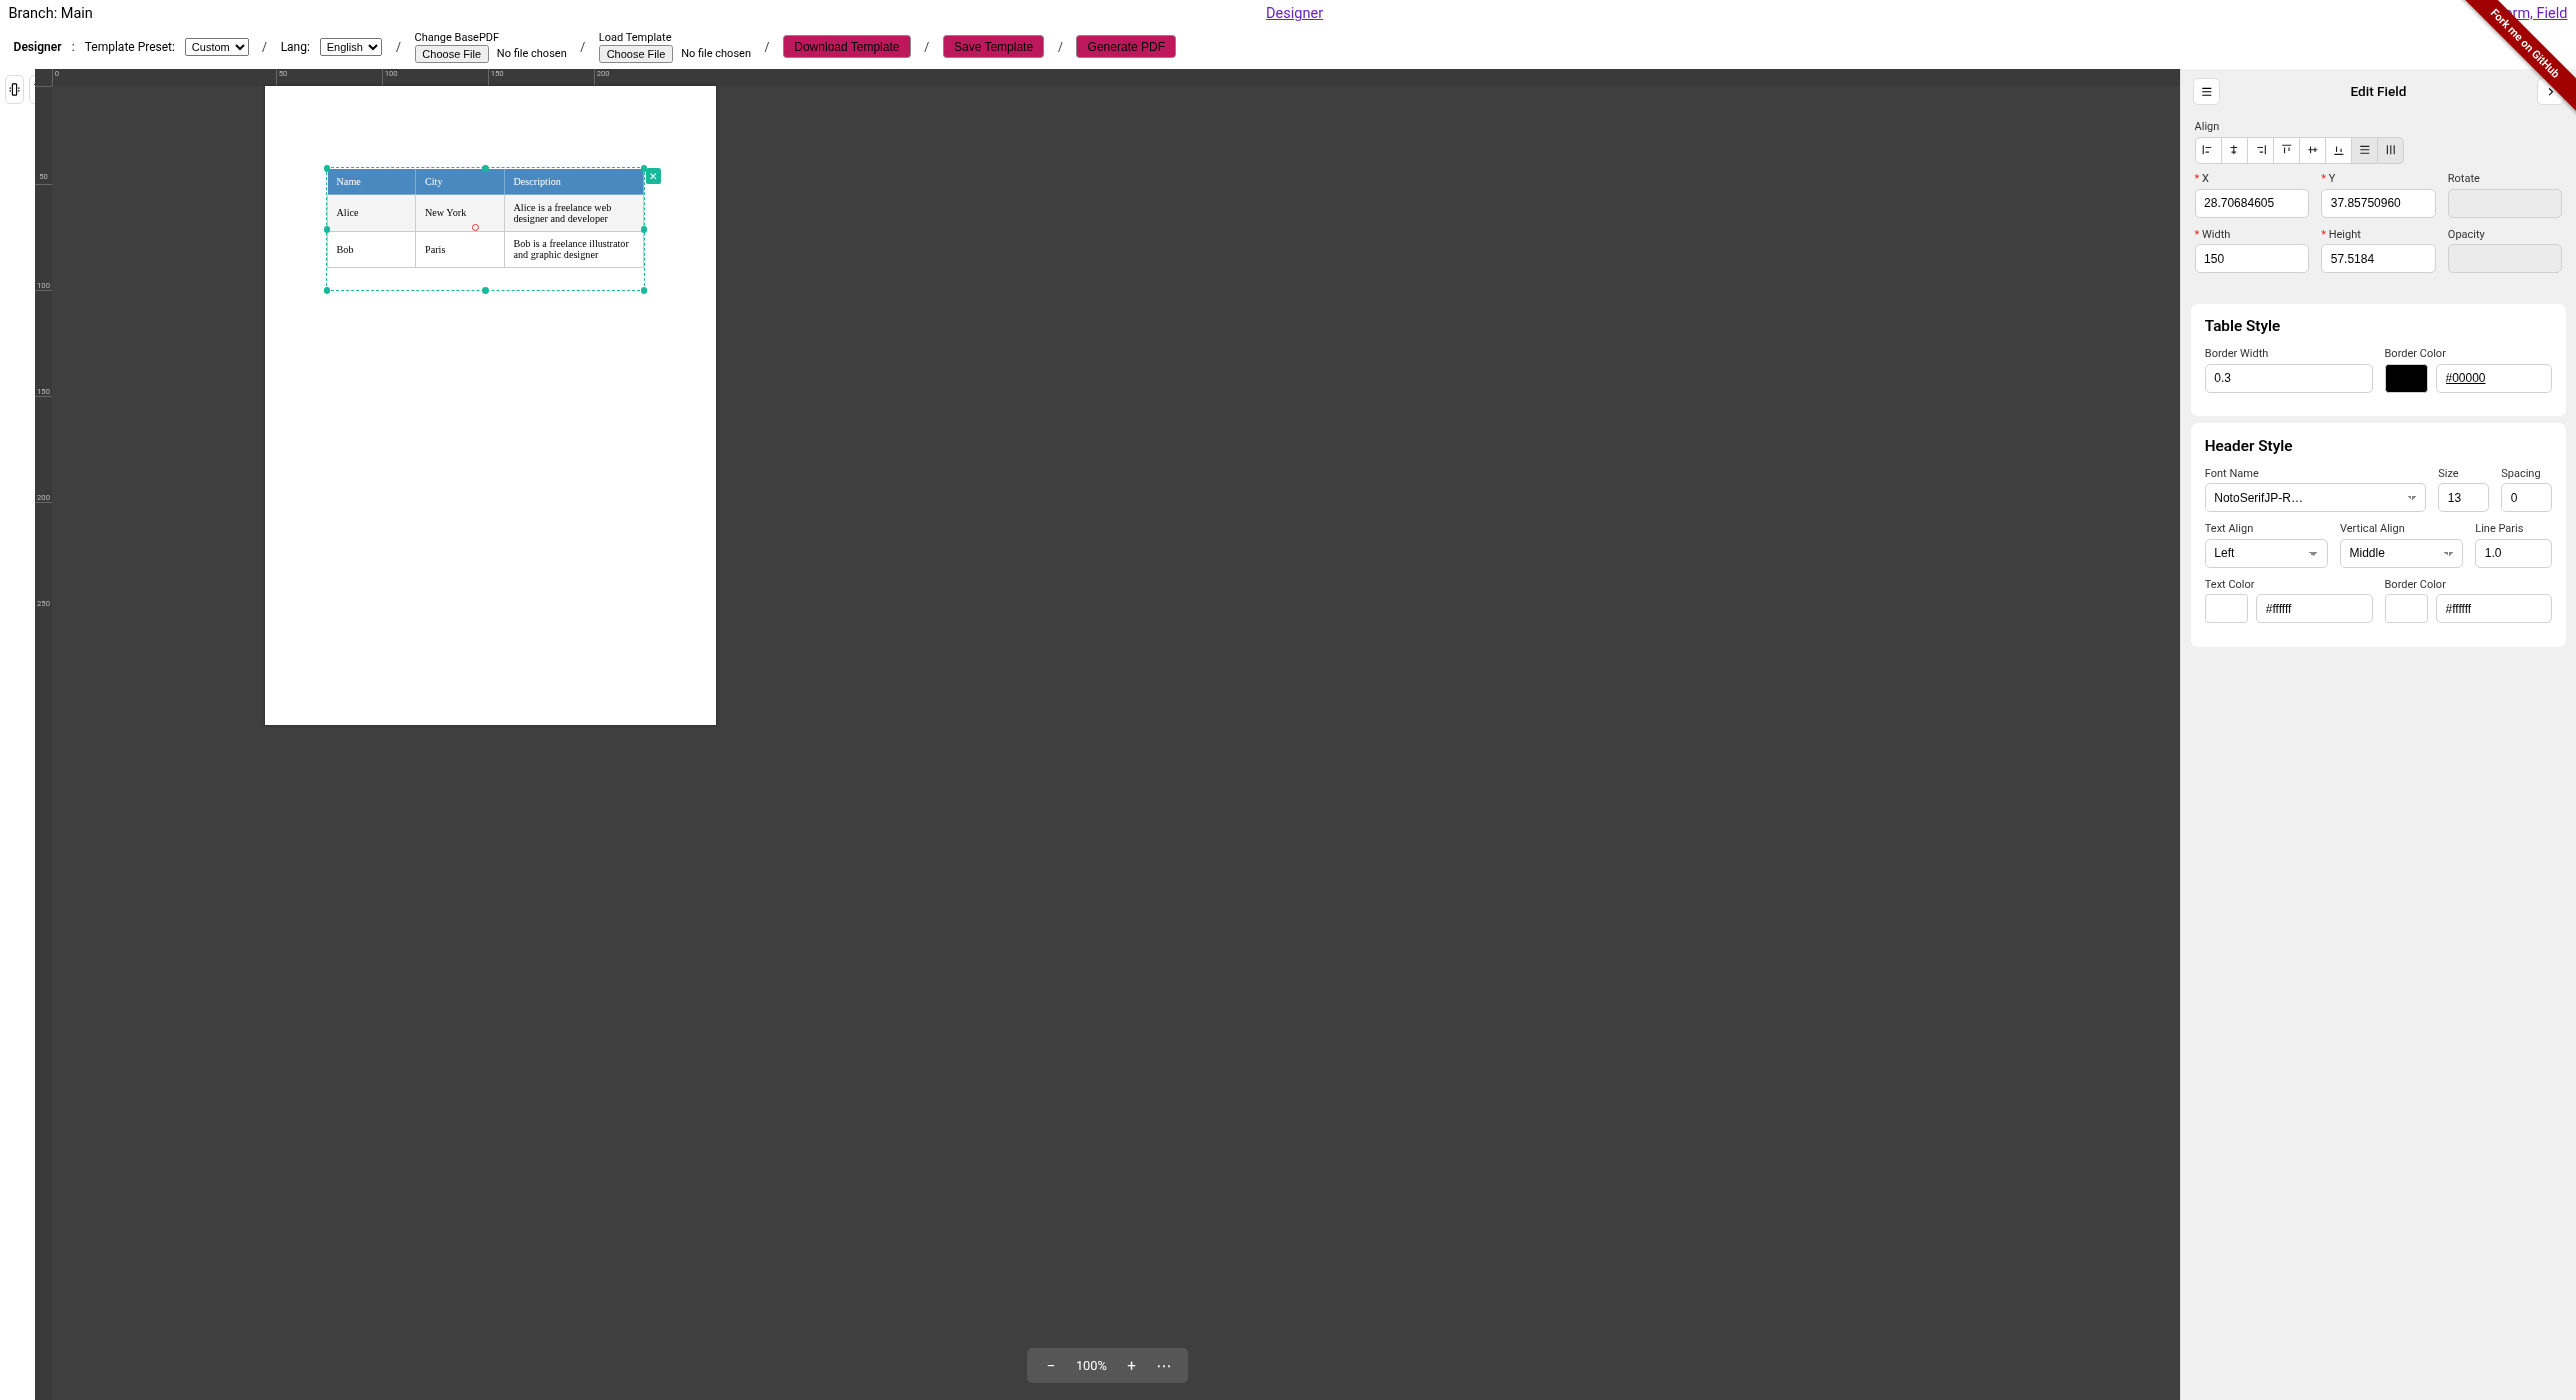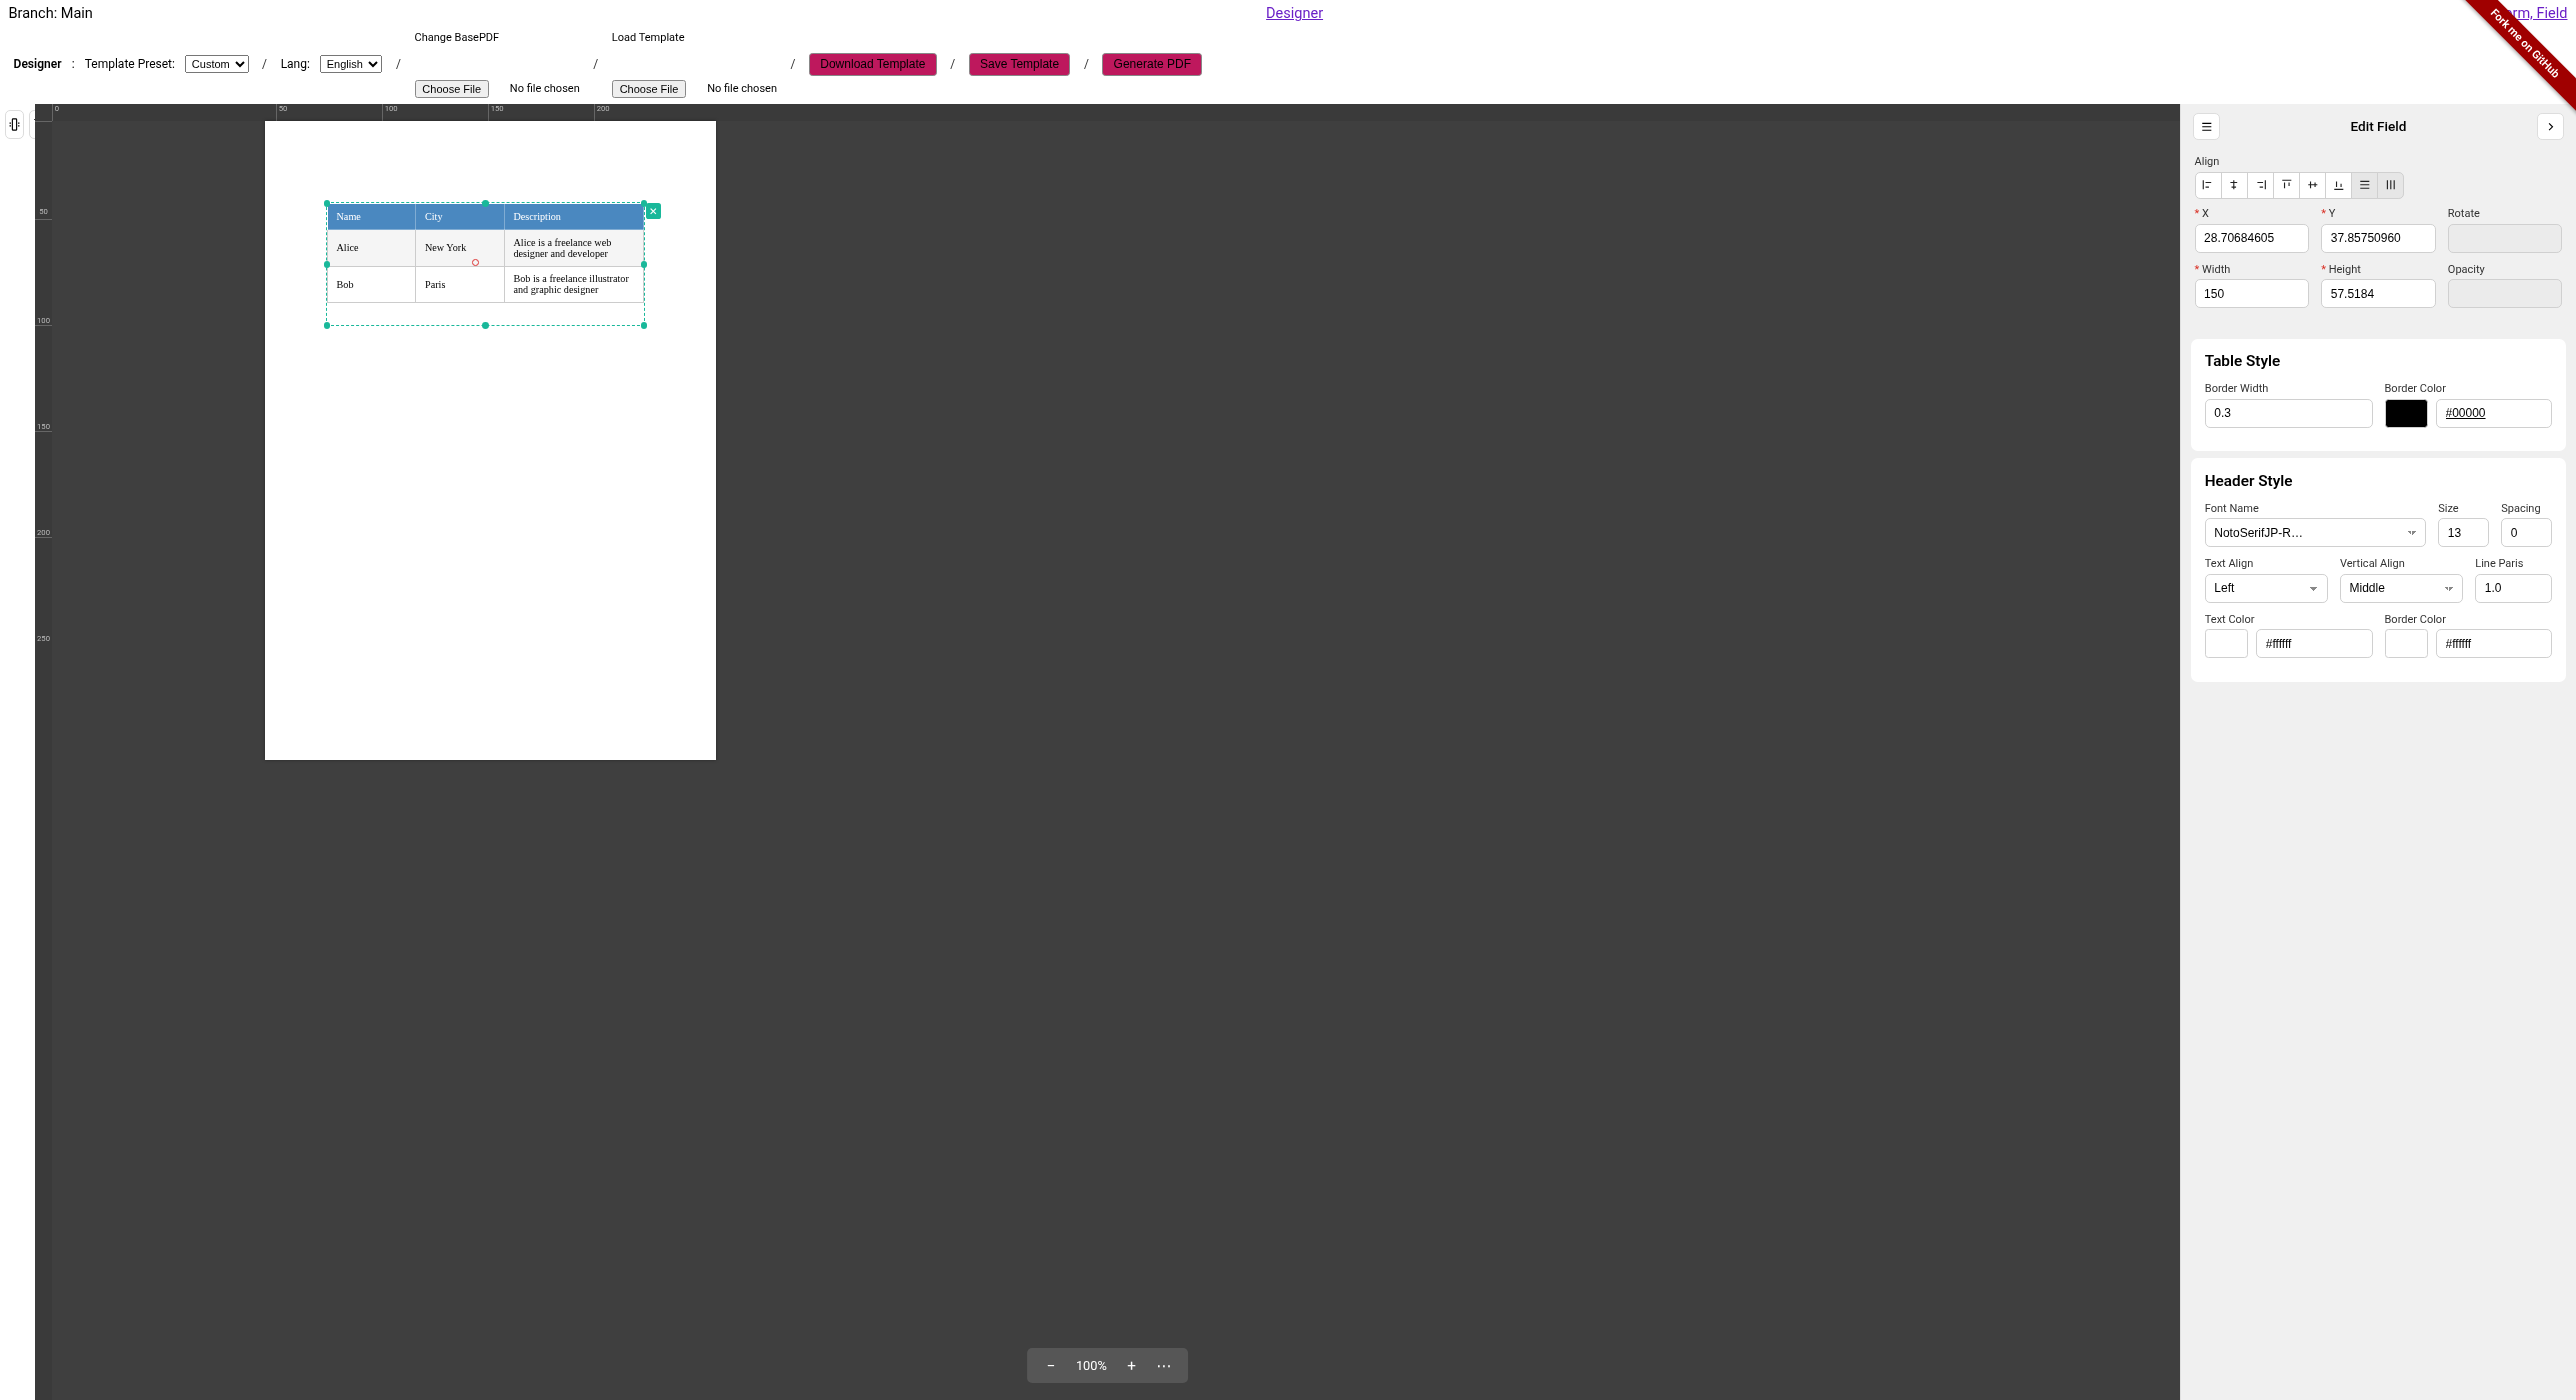--- a/index.html
+++ b/index.html
@@ -10,21 +10,21 @@
 .topnav { display: flex; align-items: center; gap: 13.6px; padding: 5.1px 8.5px; font-size: 14.5px; justify-content: space-between; }
 .topnav .branch { color: #000; }
 .topnav a { color: #6a1fc7; text-decoration: underline; cursor: pointer; }
 
 
 .toolbar { display: flex; align-items: center; gap: 10.2px; padding: 3.4px 13.6px 6.8px 13.6px; font-size: 12px; flex-wrap: nowrap; }
 .toolbar .label { font-weight: 600; }
 .toolbar .sep { color: #333; padding: 0 3.4px; }
 .toolbar select { font-size: 11px; padding: 0.9px 1.7px; }
 .toolbar .stack { display: flex; flex-direction: column; align-items: flex-start; gap: 1.7px; font-size: 11px; }
-.toolbar .filerow { display: flex; align-items: center; gap: 21px; margin-top: 35px; }
+.toolbar .filerow { display: flex; align-items: center; gap: 8px; }
 .toolbar button.filebtn { font-size: 11px; padding: 1.7px 6.8px; border: 0.9px solid #888; background: #efefef; border-radius: 2.6px; cursor: pointer; }
 .toolbar .btn { font-size: 12px; padding: 3.4px 10.2px; border: 0.9px solid #888; background: #be185d; border-radius: 3.4px; cursor: pointer; }
 
 
 .main { display: flex; flex: 1; min-height: 0; position: relative; }
 
 
 .iconrail { width: 35px; display: flex; padding: 5.1px; gap: 5.1px; background: #fff; }
 .iconrail .ibtn { width: 29px; height: 29px; border: 0.9px solid #dcdcdc; border-radius: 5.1px; display: flex; align-items: center; justify-content: center; cursor: pointer; background: #fff; }
 .iconrail .ibtn svg { width: 17px; height: 17px; stroke: #000; fill: none; stroke-width: 1.6; }

